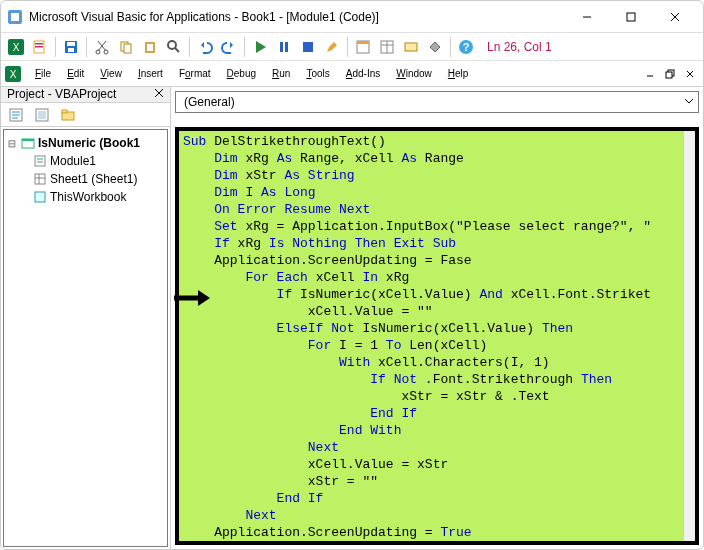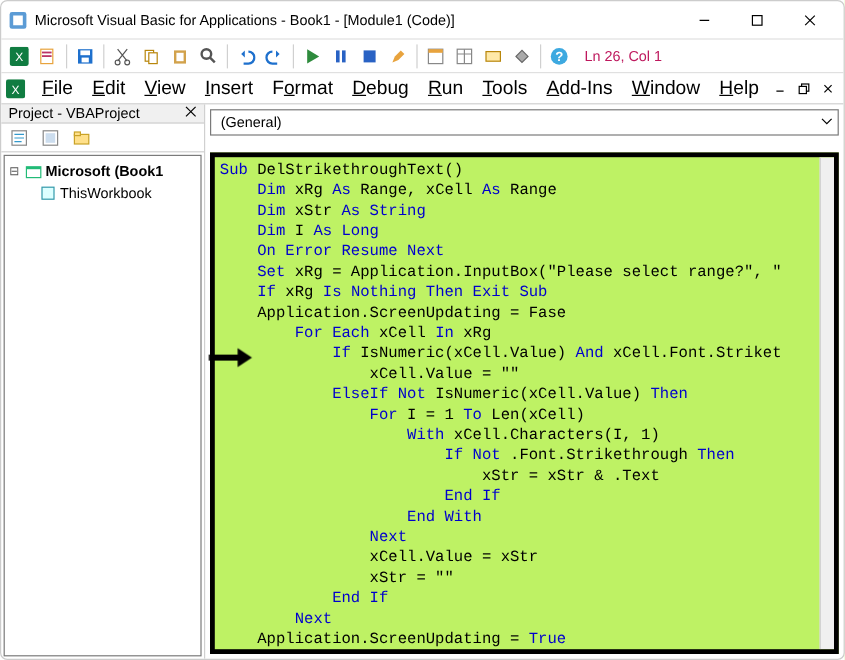--- a/index.html
+++ b/index.html
@@ -9,21 +9,21 @@
   .titlebar .title { flex: 1; font-size: 12px; color: #000; }
   .winbtns { display: flex; gap: 0; }
   .winbtn { width: 44px; height: 28px; display: flex; align-items: center; justify-content: center; cursor: default; }
   .winbtn svg { width: 10px; height: 10px; }
   .toolbar1 { height: 28px; display: flex; align-items: center; padding: 0 4px; border-bottom: 1px solid #e0e0e0; gap: 2px; }
   .tbtn { width: 22px; height: 22px; display: flex; align-items: center; justify-content: center; cursor: default; }
   .tsep { width: 1px; height: 20px; background: #d0d0d0; margin: 0 2px; }
   .pos-label { font-size: 12px; color: #be185d; margin-left: 8px; }
   .menubar { height: 26px; display: flex; align-items: center; padding: 0 4px; border-bottom: 1px solid #d0d0d0; position: relative; }
   .menu-icon { margin-right: 6px; width: 16px; height: 16px; }
-  .menu-item { padding: 2px 8px; font-size: 16px; cursor: default; }
+  .menu-item { padding: 2px 8px; font-size: 10px; cursor: default; }
   .menu-item u { text-decoration: underline; }
   .inner-winbtns { margin-left: auto; display: flex; gap: 2px; }
   .inner-winbtn { width: 18px; height: 16px; display: flex; align-items: center; justify-content: center; border: 1px solid transparent; cursor: default; }
   .body-row { display: flex; height: calc(550px - 32px - 28px - 26px - 2px); }
   .project-pane { width: 170px; border-right: 1px solid #d0d0d0; display: flex; flex-direction: column; }
   .pp-title { height: 16px; background: #f0f0f0; border-bottom: 1px solid #d0d0d0; display: flex; align-items: flex-start; padding: 0 6px; font-size: 12px; }
   .pp-title .x { margin-left: auto; cursor: default; }
   .pp-tools { height: 24px; display: flex; align-items: center; padding: 0 4px; gap: 4px; border-bottom: 1px solid #d0d0d0; }
   .pp-tree { flex: 1; padding: 4px 2px; font-size: 12px; overflow: auto; border: 1px solid #7a7a7a; margin: 2px; background: #fff; }
   .tree-row { display: flex; align-items: center; height: 18px; white-space: nowrap; cursor: default; }
@@ -258,21 +258,37 @@
           </svg>
         </span>
     </div>
     <div class="pp-tree">
       <div class="tree-row">
         <span class="tree-toggle">⊟</span>
         <span class="tree-icon"><svg width="14" height="14">
               <rect x="1" y="3" width="12" height="9" fill="#fff" stroke="#2b7"></rect>
               <rect x="1" y="3" width="12" height="2" fill="#2b7"></rect>
             </svg></span>
-        <b>Microsoft (Book1</b>
+        <b>IsNumeric (Book1</b>
+      </div>
+      <div class="tree-row" style="padding-left:24px">
+        <span class="tree-icon"><svg width="14" height="14">
+              <rect x="2" y="2" width="10" height="10" fill="#fff" stroke="#888"></rect>
+              <line x1="4" y1="5" x2="10" y2="5" stroke="#3a7"></line>
+              <line x1="4" y1="8" x2="10" y2="8" stroke="#3a7"></line>
+            </svg></span>
+        <span>Module1</span>
+      </div>
+      <div class="tree-row" style="padding-left:24px">
+        <span class="tree-icon"><svg width="14" height="14">
+              <rect x="2" y="2" width="10" height="10" fill="#fff" stroke="#888"></rect>
+              <line x1="2" y1="6" x2="12" y2="6" stroke="#888"></line>
+              <line x1="6" y1="2" x2="6" y2="12" stroke="#888"></line>
+            </svg></span>
+        <span>Sheet1 (Sheet1)</span>
       </div>
       <div class="tree-row" style="padding-left:24px">
         <span class="tree-icon"><svg width="14" height="14">
               <rect x="2" y="2" width="10" height="10" fill="#dff" stroke="#39a"></rect>
             </svg></span>
         <span>ThisWorkbook</span>
       </div>
     </div>
   </div>
 

